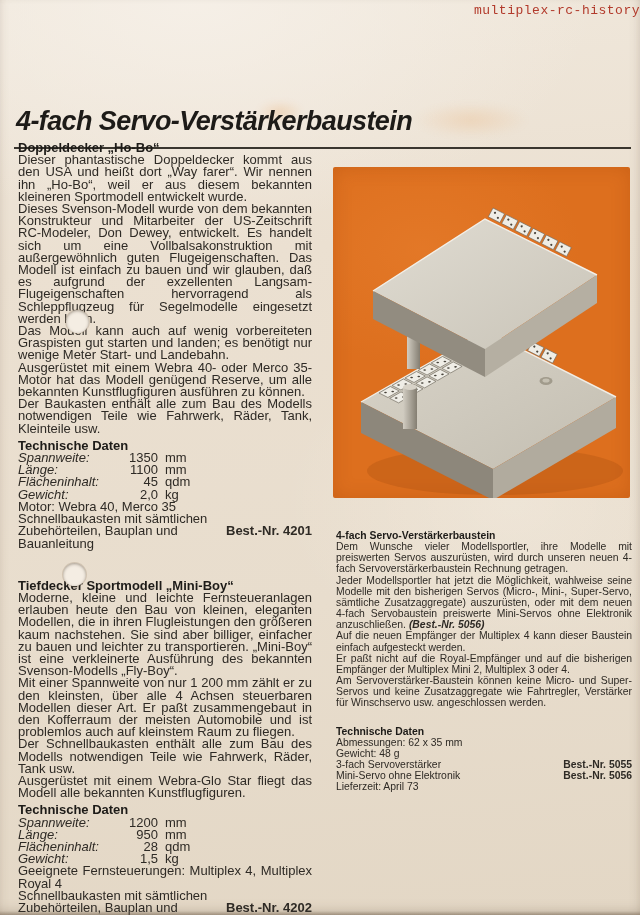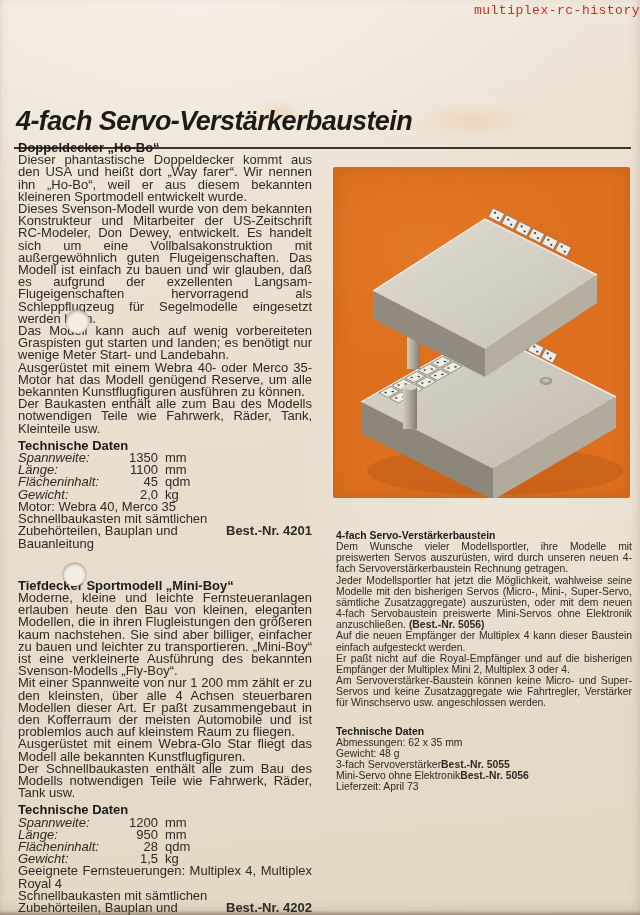--- a/index.html
+++ b/index.html
@@ -49,23 +49,23 @@
   p{margin:0;text-align:justify;}
   .heading,.tech-heading{margin:0;font-size:inherit;line-height:inherit;font-weight:bold;color:var(--ink-strong);text-align:left;}
   .tech-heading{margin-top:5px;}
   .col-right .tech-heading{margin-top:17px;}
   .section-mini{margin-top:30px;}
 
   .spec-row{display:flex;}
   .spec-label{width:94px;font-style:italic;}
   .spec-value{width:46px;text-align:right;}
   .spec-unit{margin-left:7px;}
-  .order-row{display:flex;justify-content:flex-start;}
+  .order-row{display:flex;justify-content:space-between;}
   .order-ref{font-weight:bold;white-space:nowrap;}
-  .inline-ref{font-weight:bold;margin-left:3px;}
+  .inline-ref{font-weight:bold;margin-left:3px;font-style:italic;}
 
   .orange-box{
     position:absolute;left:333px;top:167px;width:297px;height:331px;
     background:
       radial-gradient(90% 60% at 30% 25%, rgba(255,160,80,0.18), rgba(255,160,80,0) 60%),
       var(--accent-orange);
     border-radius:2px;
     box-shadow: inset 0 0 18px rgba(150,60,0,0.25);
   }
   .orange-box svg{display:block;}
@@ -127,22 +127,22 @@
       <div class="order-row">
         <span>Zubehörteilen, Bauplan und Bauanleitung</span>
         <span class="order-ref">Best.-Nr. 4201</span>
       </div>
     </section>
 
     <section class="section-mini">
       <h2 class="heading">Tiefdecker Sportmodell „Mini-Boy“</h2>
       <p>Moderne, kleine und leichte Fernsteueranlagen erlauben heute den Bau von kleinen, eleganten Modellen, die in ihren Flugleistungen den größeren kaum nachstehen. Sie sind aber billiger, einfacher zu bauen und leichter zu transportieren. „Mini-Boy“ ist eine verkleinerte Ausführung des bekannten Svenson-Modells „Fly-Boy“.</p>
       <p>Mit einer Spannweite von nur 1 200 mm zählt er zu den kleinsten, über alle 4 Achsen steuerbaren Modellen dieser Art. Er paßt zusammengebaut in den Kofferraum der meisten Automobile und ist problemlos auch auf kleinstem Raum zu fliegen.</p>
+      <p>Der Schnellbaukasten enthält alle zum Bau des Modells notwendigen Teile wie Fahrwerk, Räder, Tank usw.</p>
       <p>Ausgerüstet mit einem Webra-Glo Star fliegt das Modell alle bekannten Kunstflugfiguren.</p>
-      <p>Der Schnellbaukasten enthält alle zum Bau des Modells notwendigen Teile wie Fahrwerk, Räder, Tank usw.</p>
 
       <h3 class="tech-heading">Technische Daten</h3>
       <div class="spec-row">
         <span class="spec-label">Spannweite:</span>
         <span class="spec-value">1200</span>
         <span class="spec-unit">mm</span>
       </div>
       <div class="spec-row">
         <span class="spec-label">Länge:</span>
         <span class="spec-value">950</span>

